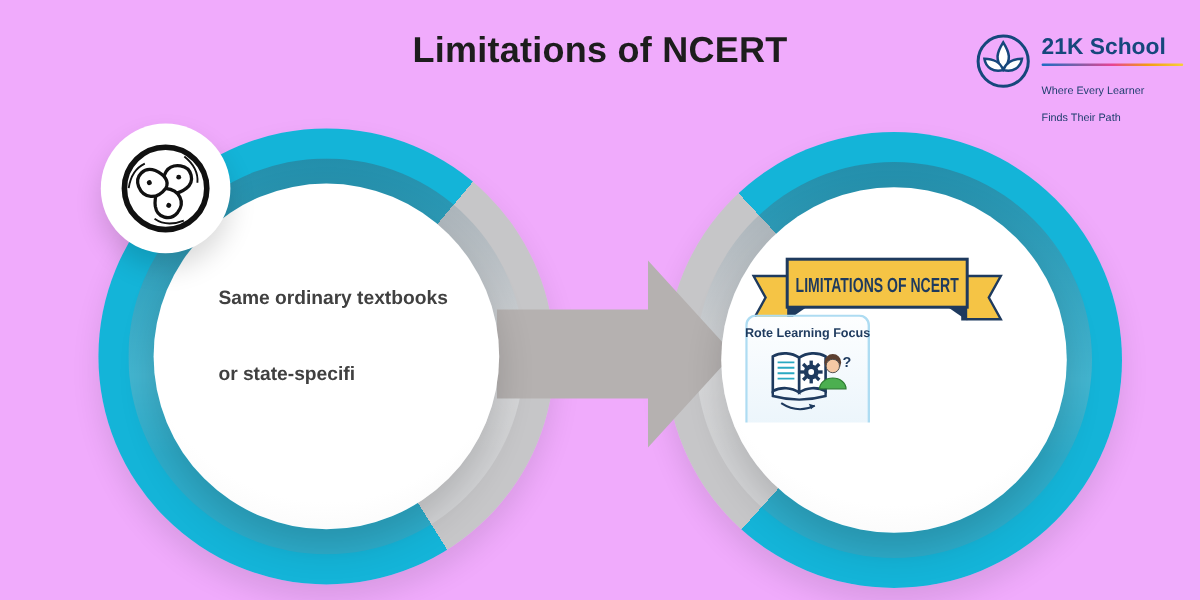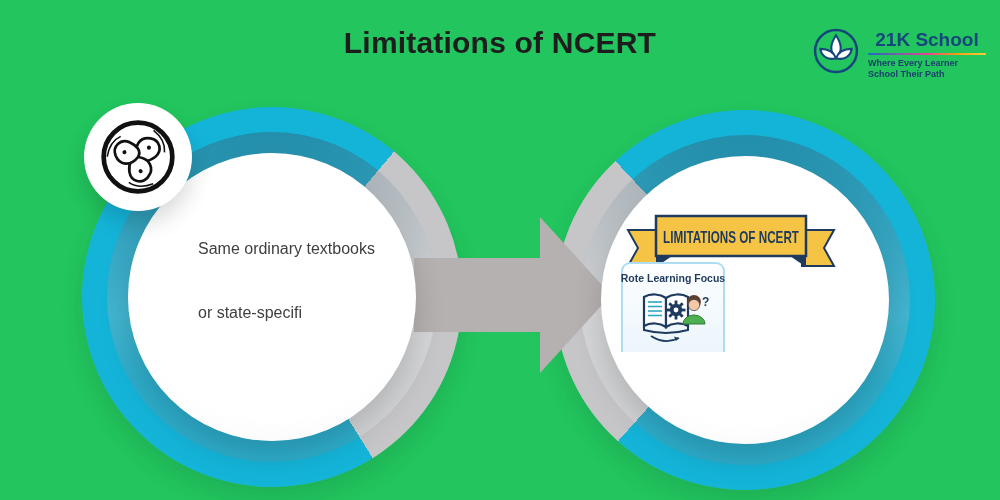--- a/index.html
+++ b/index.html
@@ -1,29 +1,29 @@
 <!DOCTYPE html>
 <html><head>
 <meta charset="utf-8">
 <style>
   html,body{margin:0;padding:0;}
   body{font-family:"Liberation Sans",sans-serif;}
-  .stage{position:relative;width:1000px;height:500px;background:#22c55e;overflow:hidden;}
+  .stage{position:relative;width:1000px;height:500px;background:#f0abfc;overflow:hidden;}
 
   
   .title{position:absolute;left:0;right:0;top:26px;text-align:center;
          font-size:30px;font-weight:700;color:#1d1d1d;letter-spacing:.2px;}
 
   .logo{position:absolute;top:28px;right:14px;display:flex;align-items:flex-start;gap:9px;}
   .logo-mark{width:46px;height:46px;}
   .logo-text{display:flex;flex-direction:column;padding-top:2px;}
-  .logo-name{font-size:19px;font-weight:700;color:#16477c;line-height:1.05;text-align:center;}
+  .logo-name{font-size:19px;font-weight:700;color:#16477c;line-height:1.05;}
   .logo-rule{height:2px;width:118px;margin:3px 0 3px 0;border-radius:1px;
              background:linear-gradient(90deg,#1a6bc4,#7b5ea7,#e84393,#f39c12,#f7d038);}
-  .logo-tag{font-size:9px;font-weight:700;color:#1d3e6d;line-height:1.25;}
+  .logo-tag{font-size:9px;font-weight:400;color:#1d3e6d;line-height:1.25;margin-top:12px;}
 
   
   .ring{position:absolute;border-radius:50%;}
   .ring1L{left:82px;top:107px;width:380px;height:380px;z-index:1;
     background:conic-gradient(#14b4d8 0deg 40deg,#c6c6c8 40deg 148deg,#14b4d8 148deg 360deg);
     box-shadow:0 12px 24px rgba(0,0,0,.10);}
   .ring2L{left:107px;top:132px;width:330px;height:330px;z-index:1;
     background:linear-gradient(180deg,rgba(0,45,70,.24),rgba(255,255,255,.10) 55%,rgba(255,255,255,0) 75%),
                conic-gradient(#2eadcb 0deg 40deg,#d2d3d5 40deg 148deg,#2eadcb 148deg 360deg);}
   .ring1R{left:555px;top:110px;width:380px;height:380px;z-index:1;
@@ -40,21 +40,21 @@
   .whiteR{left:601px;top:156px;width:288px;height:288px;}
 
   
   .badge{position:absolute;left:84px;top:103px;width:108px;height:108px;border-radius:50%;
          background:#fff;z-index:4;display:flex;align-items:center;justify-content:center;
          box-shadow:0 12px 22px rgba(0,0,0,.15);}
 
   
   .left-copy{position:absolute;left:182px;top:238px;width:215px;z-index:5;
              font-size:16px;line-height:22px;color:#404040;}
-  .left-copy p{margin:0 0 20px 16px;}
+  .left-copy p{margin:0 0 20px 0;font-weight:bold;}
 
   
   .flow-arrow{position:absolute;left:414px;top:213px;z-index:2;}
 
   
   .mini{position:absolute;left:601px;top:156px;width:288px;height:288px;z-index:5;}
   .banner{position:absolute;left:25px;top:56px;width:210px;height:60px;}
   .cards-clip{position:absolute;left:20px;top:106px;width:226px;height:90px;overflow:hidden;}
   .cards-row{display:flex;gap:11px;}
   .mini-card{width:100px;height:104px;border:2px solid #aedcf2;border-radius:9px;
@@ -74,21 +74,21 @@
     <svg class="logo-mark" viewBox="0 0 44 44">
       <circle cx="22" cy="22" r="20" fill="none" stroke="#16477c" stroke-width="2.4"></circle>
       <path d="M22,7 C17,15 15,21 22,29 C29,21 27,15 22,7 Z" fill="#fff" stroke="#16477c" stroke-width="2"></path>
       <path d="M7,20 C8,27 14,31 22,29 C20,23 14,20 7,20 Z" fill="#fff" stroke="#16477c" stroke-width="2"></path>
       <path d="M37,20 C36,27 30,31 22,29 C24,23 30,20 37,20 Z" fill="#fff" stroke="#16477c" stroke-width="2"></path>
     </svg>
     <div class="logo-text">
       <span class="logo-name">21K School</span>
       <span class="logo-rule"></span>
       <span class="logo-tag">Where Every Learner</span>
-      <span class="logo-tag">School Their Path</span>
+      <span class="logo-tag">Finds Their Path</span>
     </div>
   </div>
 
   <div class="ring ring1L"></div>
   <div class="ring ring2L"></div>
   <div class="white-circle whiteL"></div>
 
   <div class="badge">
     <svg width="78" height="78" viewBox="0 0 100 100">
       <circle cx="50" cy="50" r="44" fill="#fff" stroke="#111" stroke-width="6"></circle>

